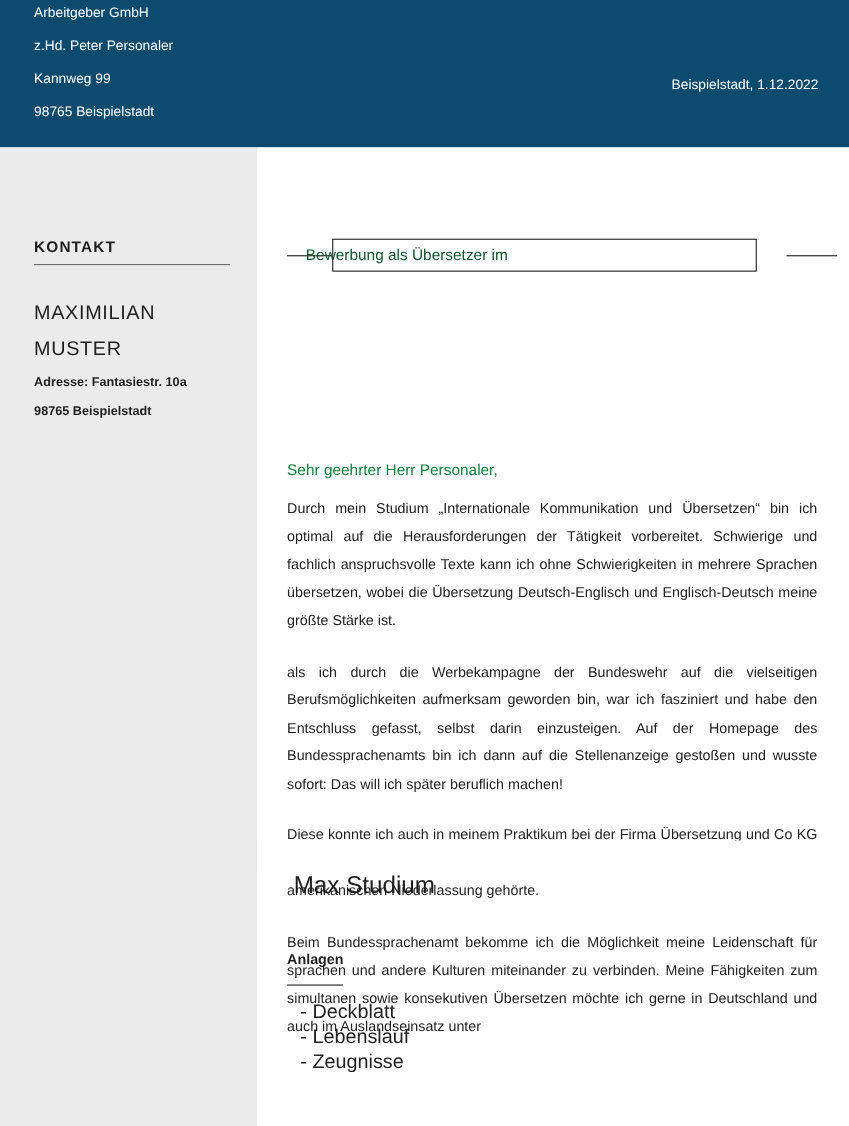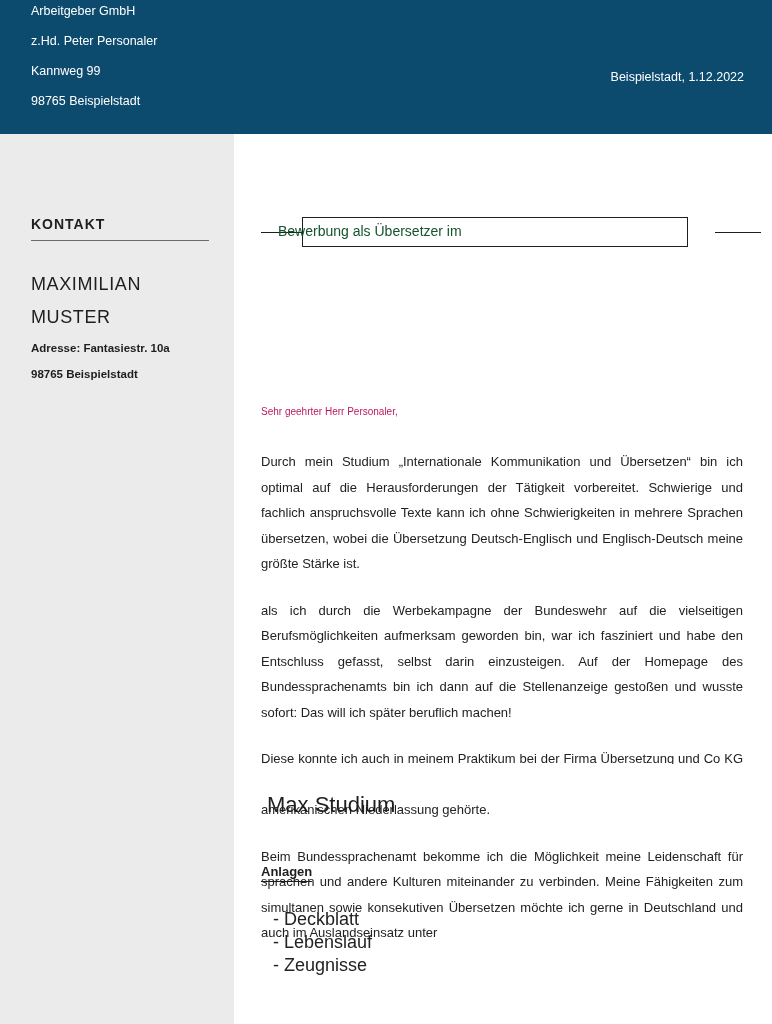--- a/index.html
+++ b/index.html
@@ -146,23 +146,23 @@
     left: 17px;
     top: 6px;
     font-size: 14px;
     color: #14532d;
     white-space: nowrap;
   }
 
   .salutation {
     position: absolute;
     left: 27px;
-    top: 272px;
-    font-size: 10px;
-    color: #be185d;
+    top: 285px;
+    font-size: 14px;
+    color: #15803d;
   }
 
   .body-text {
     position: absolute;
     left: 27px;
     top: 315px;
     width: 482px;
     font-size: 13px;
     line-height: 25.5px;
     text-align: justify;
@@ -194,21 +194,21 @@
   }
 
   .attachments-title {
     position: absolute;
     left: 27px;
     top: 730px;
     font-size: 13px;
     font-weight: bold;
     color: #1e1e1e;
     border-bottom: 1px solid #1e1e1e;
-    padding-bottom: 2px;
+    padding-bottom: 16px;
   }
   .attachments-list {
     position: absolute;
     left: 39px;
     top: 774px;
     font-size: 18px;
     line-height: 23px;
     color: #222222;
   }
   .attachments-list span {

